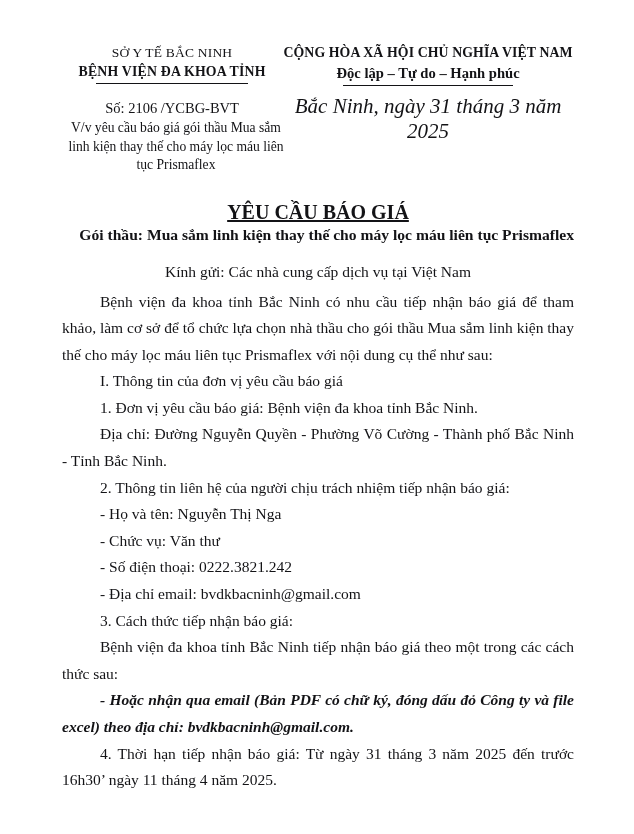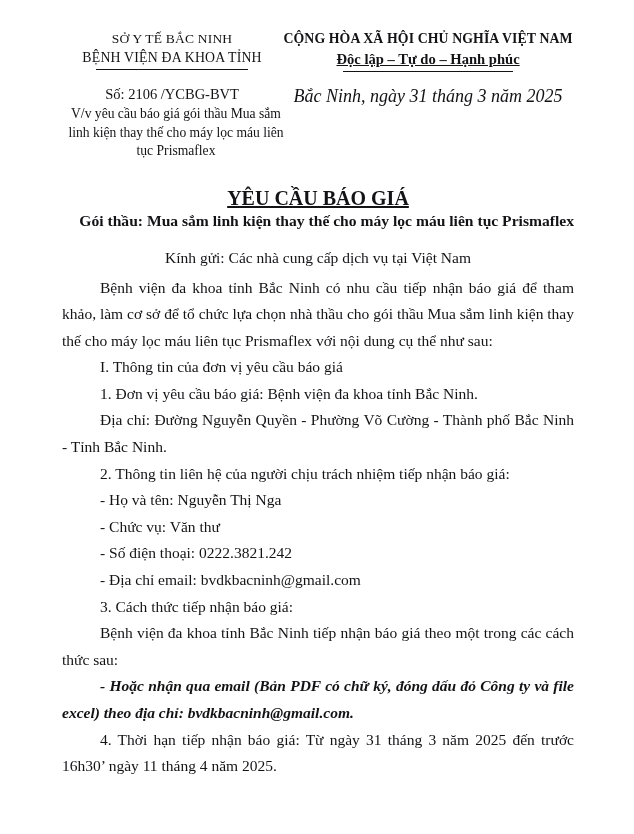--- a/index.html
+++ b/index.html
@@ -5,52 +5,52 @@
   html, body { margin: 0; padding: 0; background: #e8e8e8; }
   .page {
     position: relative;
     width: 634px;
     height: 834px;
     margin: 0 auto;
     background: #ffffff;
     color: #131316;
     font-family: "Liberation Serif", "DejaVu Serif", serif;
     box-sizing: border-box;
-    padding: 30px 60px 20px 62px;
+    padding: 44px 60px 20px 62px;
     overflow: hidden;
   }
 
   
   .hdr { display: flex; align-items: flex-start; }
   .hdr-left  { width: 43%; text-align: center; }
   .hdr-right { width: 57%; text-align: center; }
 
   .hdr-left .org-parent {
     font-size: 13.5px; letter-spacing: 0.2px; line-height: 18px;
   }
   .hdr-left .org-name {
-    font-weight: normal; font-size: 13.8px; line-height: 19px; letter-spacing: 0.2px;
+    font-weight: bold; font-size: 13.8px; line-height: 19px; letter-spacing: 0.2px;
   }
   .rule { border-bottom: 1.4px solid #131316; margin: 2px auto 0 auto; }
   .rule-left { width: 152px; }
   .rule-right { width: 170px; }
 
   .doc-number { margin-top: 15px; font-size: 14.5px; line-height: 19px; }
   .doc-subject {
     font-size: 13.6px; line-height: 18.5px; width: 228px; margin: 1px auto 0 auto;
   }
 
   .hdr-right .national-motto-1 {
     font-weight: bold; font-size: 13.8px; line-height: 18px; letter-spacing: 0.1px;
   }
   .hdr-right .national-motto-2 {
-    font-weight: bold; font-size: 14.6px; line-height: 20px; margin-top: 1px; text-decoration: underline;
+    font-weight: bold; font-size: 14.6px; line-height: 20px; margin-top: 1px;
   }
   .date-line {
-    font-style: italic; font-size: 18px; margin-top: 14px;
+    font-style: italic; font-size: 21px; margin-top: 8px;
   }
 
   
   .title-block { text-align: center; margin-top: 26px; }
   .doc-title   { font-weight: bold; font-size: 20px; line-height: 22px; text-decoration: underline; }
   .doc-subtitle{ font-weight: bold; font-size: 15.6px; line-height: 22px; margin-top: 1px; text-align: right; }
   .salutation  { font-size: 15.5px; margin-top: 15px; line-height: 22px; }
 
   
   .doc-body { margin-top: 6px; }

